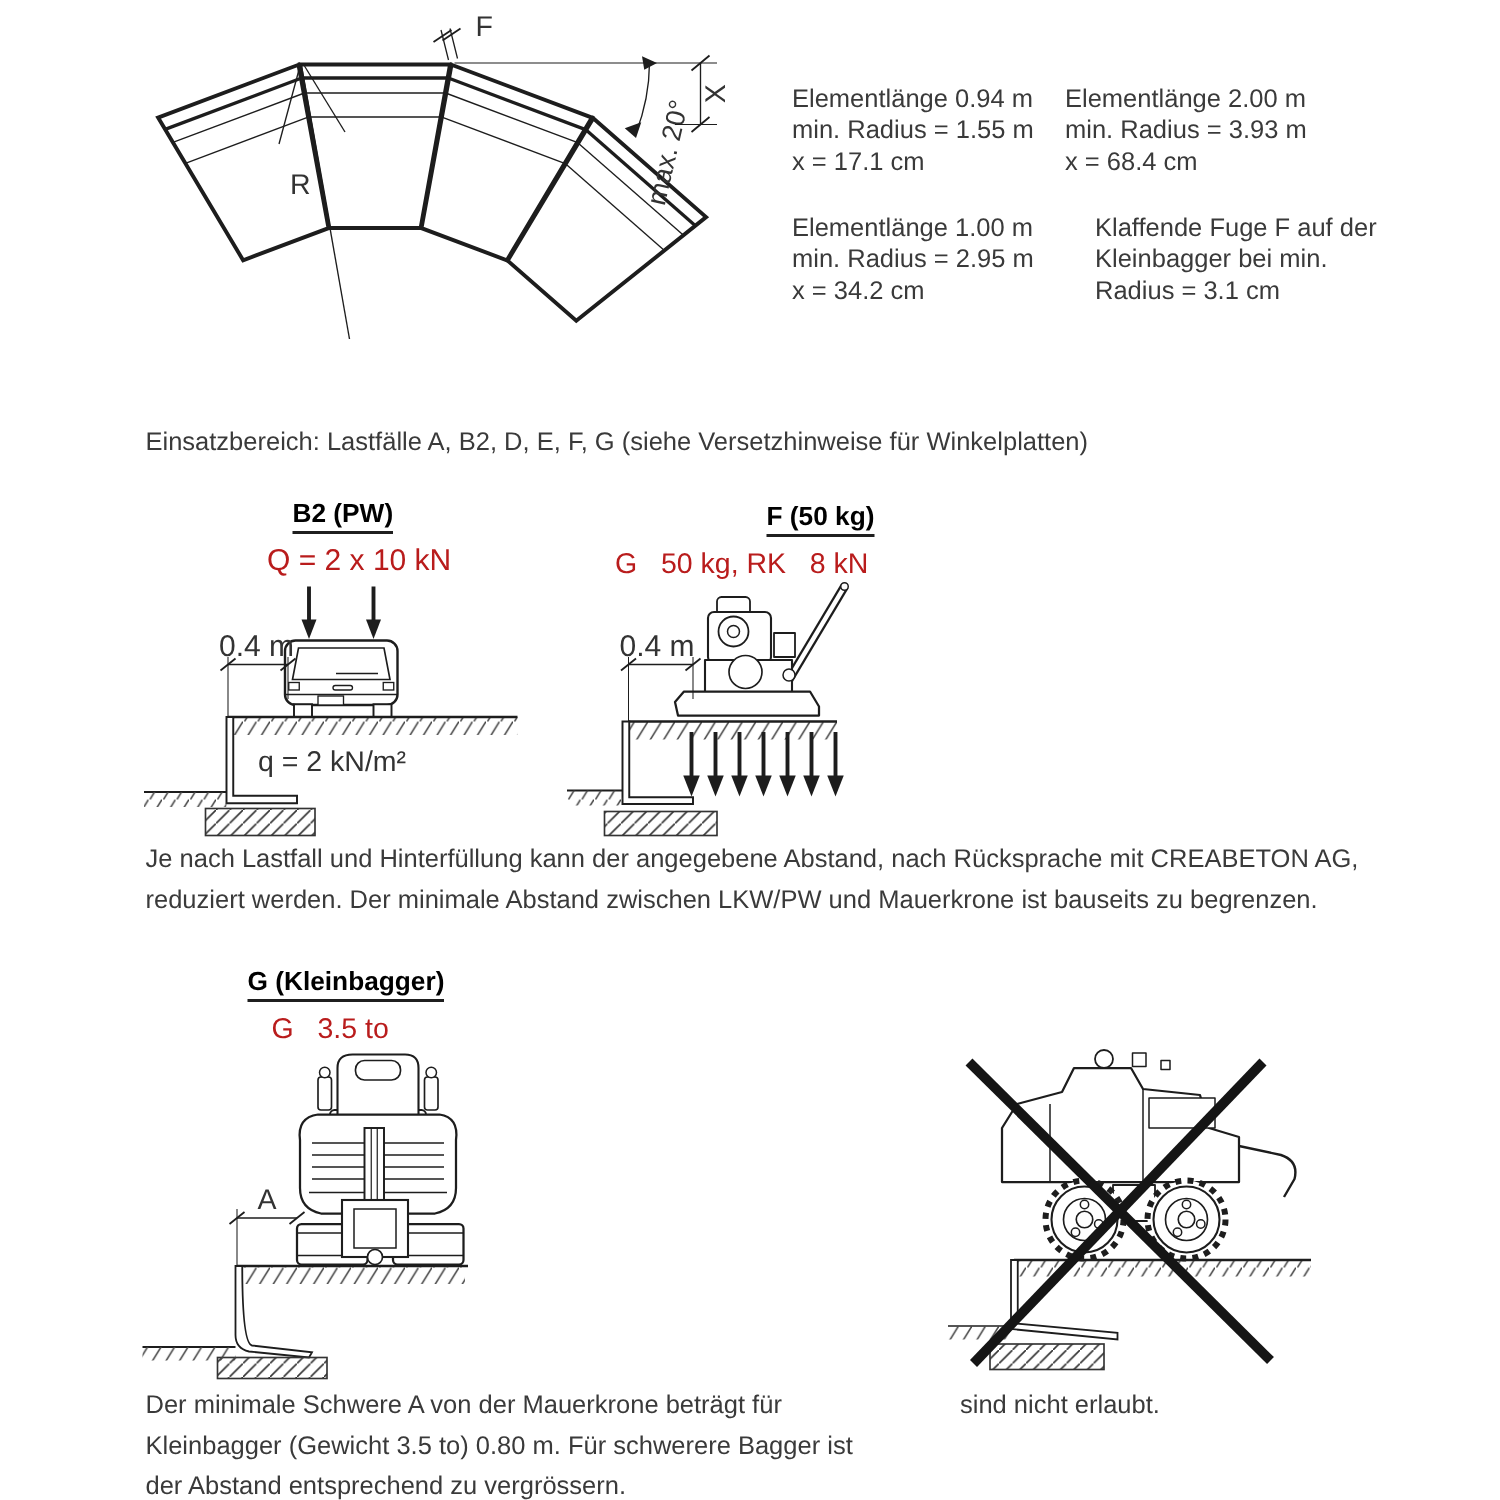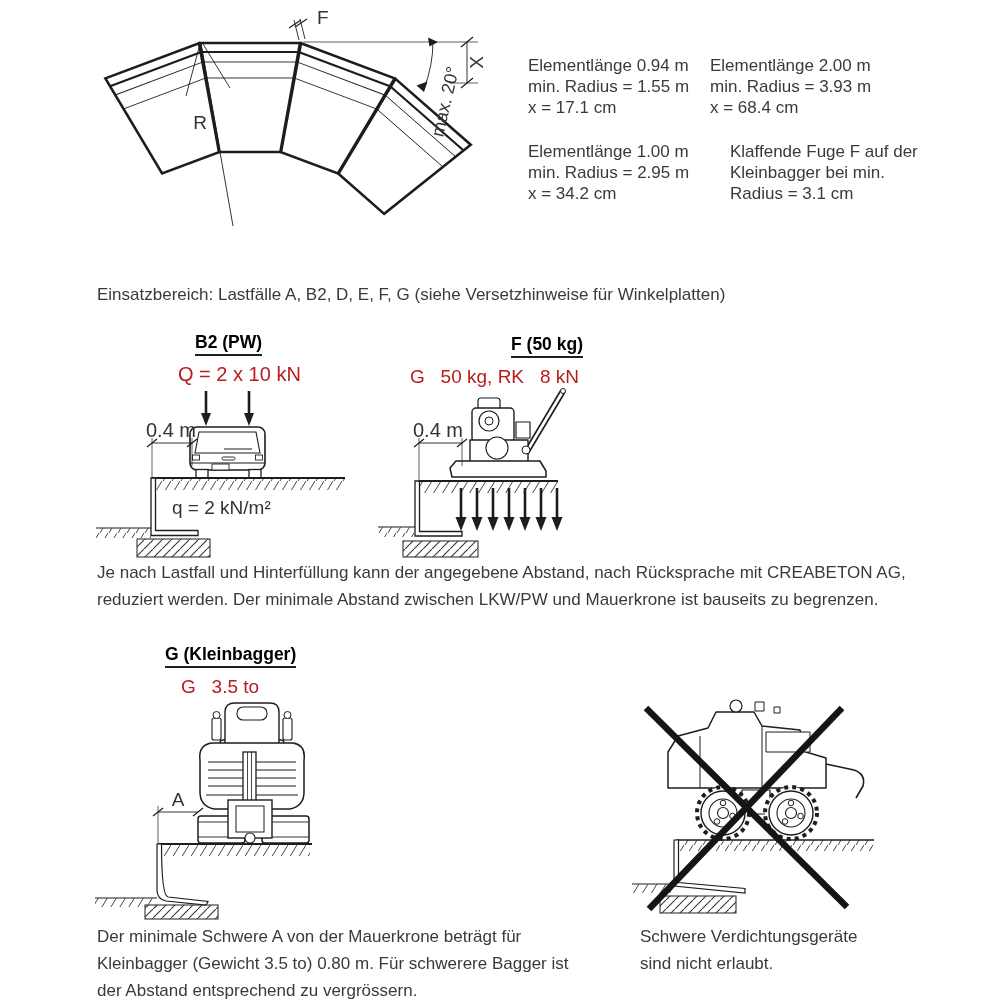--- a/index.html
+++ b/index.html
@@ -293,17 +293,16 @@
       <line x1="842" y1="708" x2="649" y2="909"></line>
     </g>
   </svg>
 
   <div class="abs note n2">
     <div>Der minimale Schwere A von der Mauerkrone beträgt für</div>
     <div>Kleinbagger (Gewicht 3.5 to) 0.80 m. Für schwerere Bagger ist</div>
     <div>der Abstand entsprechend zu vergrössern.</div>
   </div>
   <div class="abs note n3">
-    <div>Schwere Verdichtungsgeräte</div>
     <div>sind nicht erlaubt.</div>
   </div>
 
 </div>
 
 </body></html>

